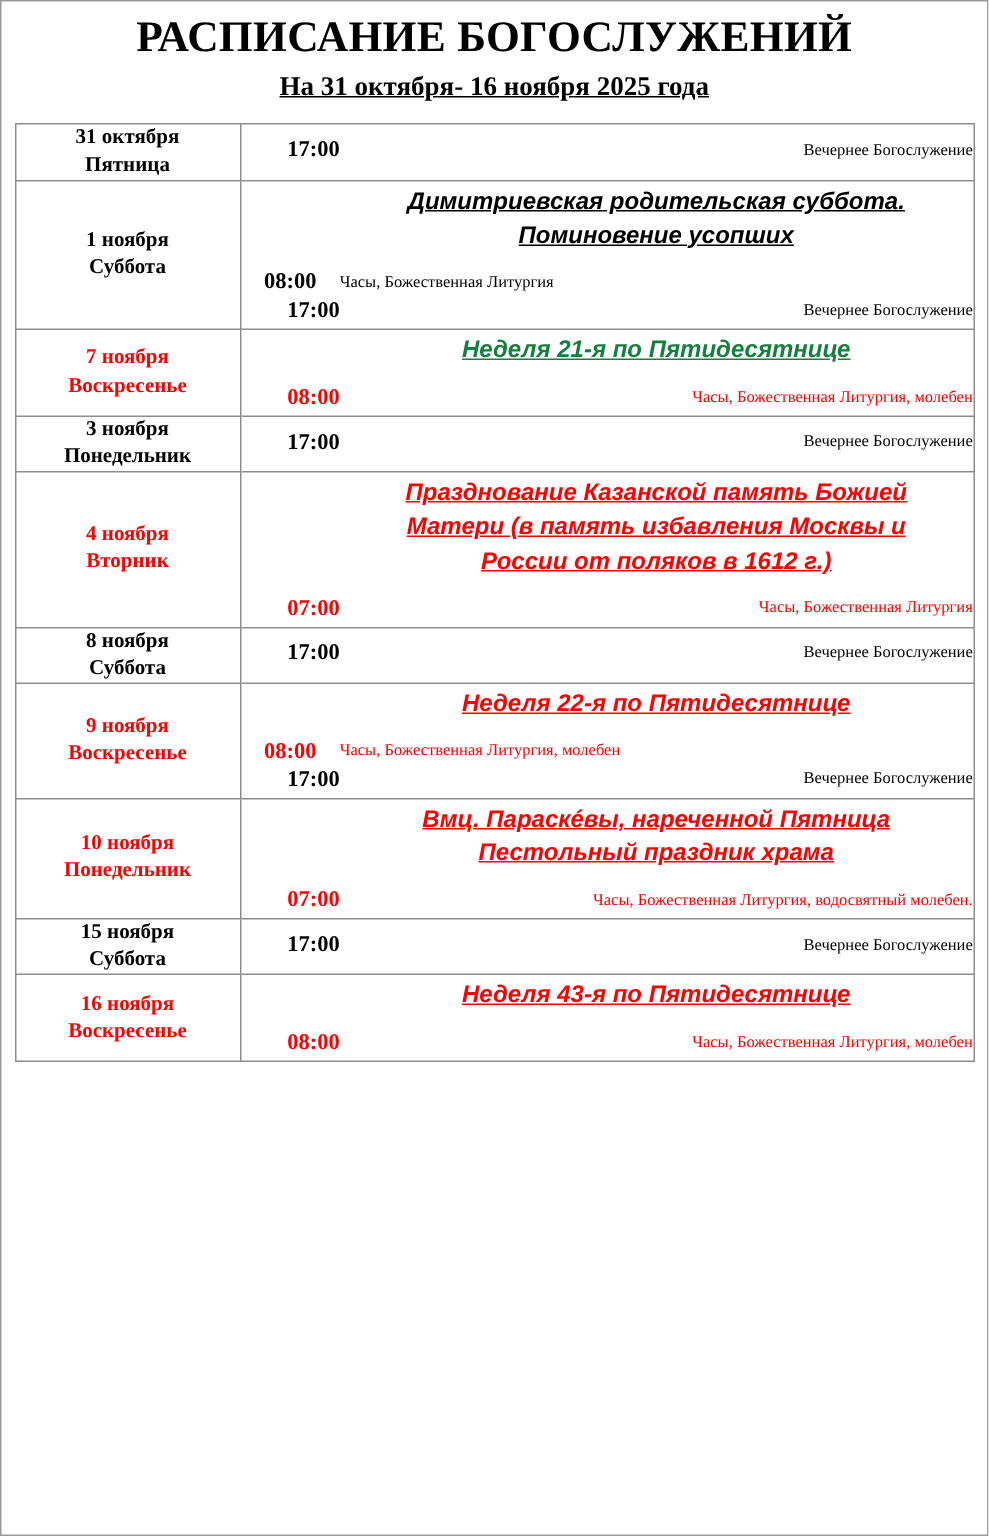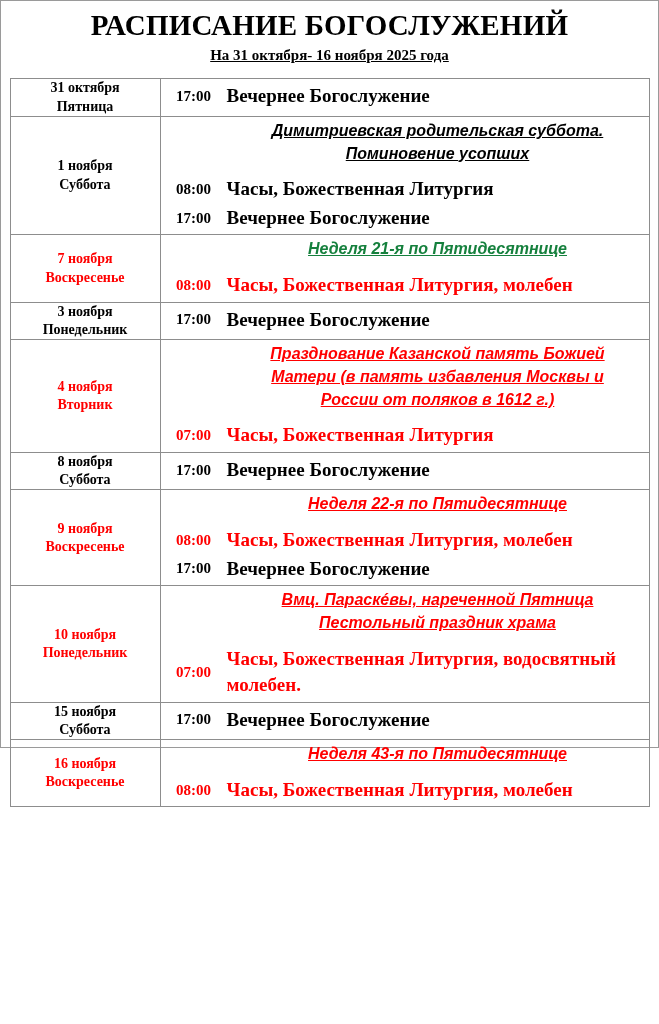--- a/index.html
+++ b/index.html
@@ -13,41 +13,41 @@
     height: 1024px;
     font-family: "Liberation Serif", "DejaVu Serif", serif;
     color: #000000;
     overflow: hidden;
   }
 
   .page {
     position: relative;
     box-sizing: border-box;
     width: 659px;
-    height: 748px;
+    height: 1024px;
     border: 1px solid #9a9a9a;
     padding: 0 6px;
   }
 
   
   .doc-title {
     text-align: center;
     font-family: "Liberation Serif", "DejaVu Serif", serif;
     font-weight: bold;
     font-size: 29px;
     letter-spacing: 0.2px;
     line-height: 1.05;
     margin: 9px 0 0 0;
     white-space: nowrap;
   }
   .doc-subtitle {
     text-align: center;
     font-family: "Liberation Serif", "DejaVu Serif", serif;
     font-weight: bold;
-    font-size: 15px;
+    font-size: 18px;
     margin: 7px 0 0 0;
   }
   .doc-subtitle span {
     text-decoration: underline;
   }
 
   
   .schedule {
     width: 639px;
     margin: 14px auto 0 auto;
@@ -113,29 +113,29 @@
     line-height: 1.42;
     text-decoration: underline;
     display: block;
     padding: 3px 0 2px 0;
   }
   .feast .fl { display: block; white-space: nowrap; text-align: center; }
 
   
   .service {
     font-family: "Liberation Serif", "DejaVu Serif", serif;
-    font-weight: bold;
-    font-size: 19px;
+    font-weight: normal;
+    font-size: 11px;
     line-height: 1.40;
   }
 
   
   .line-row > td { padding-top: 1px; padding-bottom: 1px; }
   .pad-top > td  { padding-top: 9px; }
-  .pad-btm > td  { padding-bottom: 3px; }
+  .pad-btm > td  { padding-bottom: 3px; text-align: right; }
 
   
   .footer {
     text-align: center;
     margin-top: 16px;
   }
   .footer-text {
     font-family: "Liberation Sans", "DejaVu Sans", sans-serif;
     font-weight: bold;
     font-style: italic;

